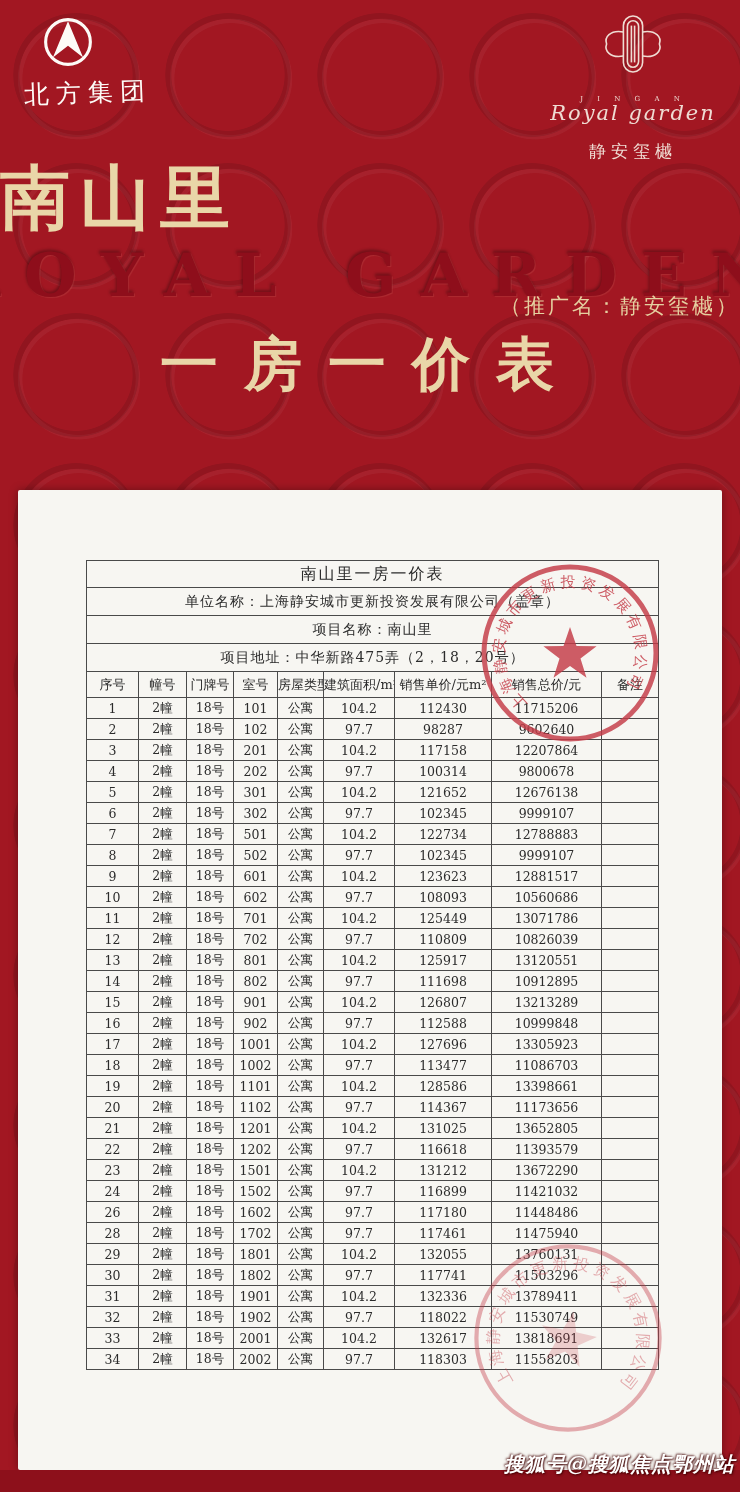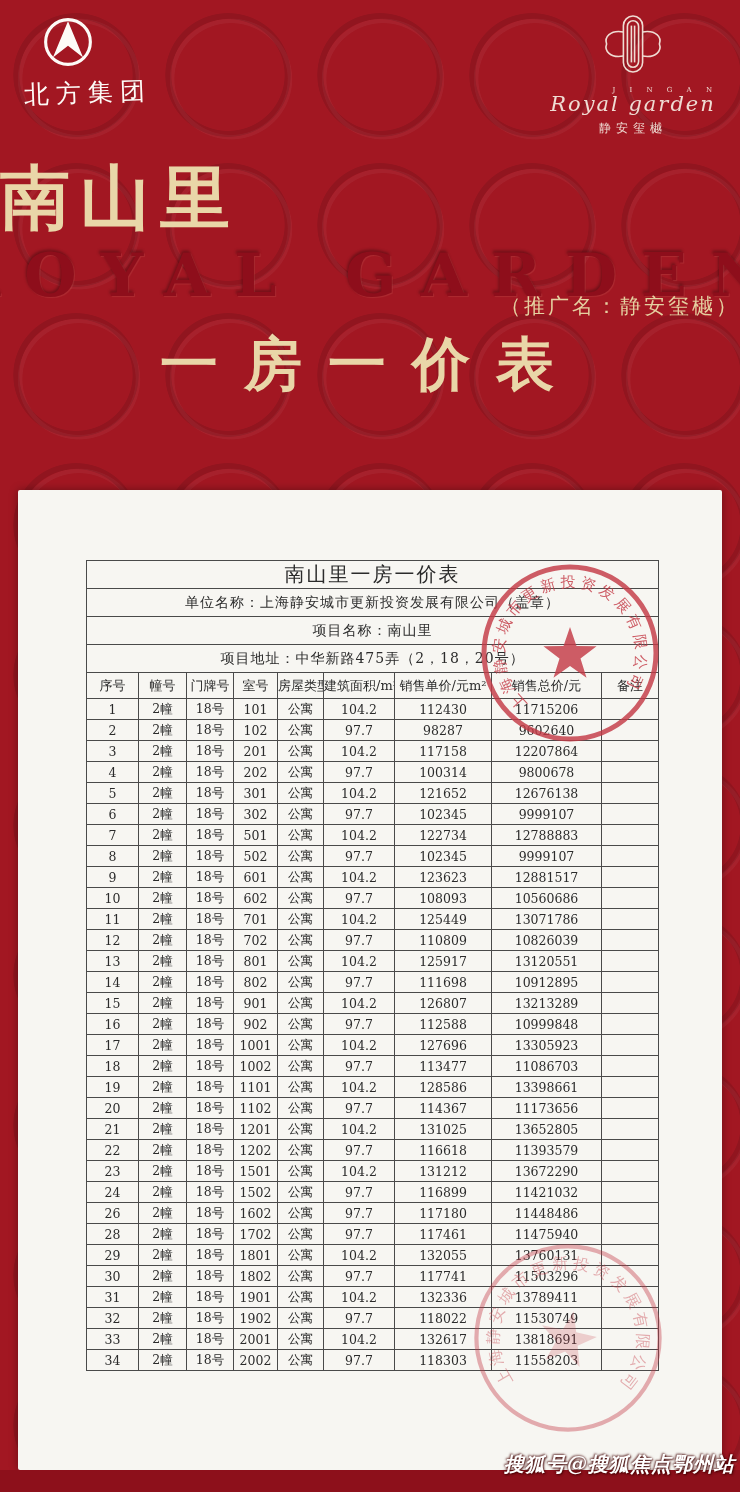--- a/index.html
+++ b/index.html
@@ -16,43 +16,43 @@
     background-size:152px 150px,152px 150px;
     background-position:0 0,3px 4px;
   }
   .bottom-band{position:absolute;left:0;top:1470px;width:740px;height:22px;background:#8d101b;}
 
   
   .logo-left{position:absolute;left:24px;top:16px;width:130px;text-align:left;color:#ffffff;}
   .logo-left .mark{margin-left:18px;}
   .logo-left .name{font-size:25px;letter-spacing:7px;margin-top:4px;color:#fdfbf7;transform:rotate(-2deg);}
   .logo-right{position:absolute;right:22px;top:8px;width:170px;text-align:center;color:#efdcd3;}
-  .logo-right .jingan{font-size:7px;letter-spacing:6px;margin-top:2px;text-align:right;}
+  .logo-right .jingan{font-size:7px;letter-spacing:6px;margin-top:11px;}
   .logo-right .script{font-size:21px;font-style:italic;letter-spacing:2px;margin-top:-2px;}
-  .logo-right .cn{font-size:12px;letter-spacing:5px;margin-top:4px;}
+  .logo-right .cn{font-size:17px;letter-spacing:5px;margin-top:15px;}
 
   
   .hero-title{position:absolute;left:0;top:152px;width:740px;text-align:left;
     font-size:70px;font-weight:bold;letter-spacing:10px;color:#e9d6a8;}
   .hero-emboss{position:absolute;left:50%;top:240px;transform:translateX(-50%);
     white-space:nowrap;font-size:60px;font-weight:bold;letter-spacing:24px;
     color:#8e0e1b;text-shadow:1px 1px 1px rgba(255,170,150,0.14),-1px -2px 3px rgba(0,0,0,0.30);}
   .hero-promo{position:absolute;left:0;top:292px;width:740px;text-align:right;
     font-size:21px;letter-spacing:3px;color:#e5d0a0;}
   .hero-sub{position:absolute;left:0;top:326px;width:740px;text-align:center;
     font-size:58px;font-weight:bold;letter-spacing:26px;color:#e9d6a8;}
 
   
   .paper{position:absolute;left:18px;top:490px;width:704px;height:980px;
     background:#f7f6f2;border-radius:2px;box-shadow:0 0 8px rgba(0,0,0,0.35);}
   table.price{border-collapse:collapse;table-layout:fixed;width:572px;
     margin:70px 0 0 68px;color:#2b2b2b;}
   table.price td,table.price th{border:1px solid #4a4a4a;text-align:center;
     font-weight:normal;padding:0;overflow:hidden;white-space:nowrap;}
-  td.tbl-title{height:26px;font-size:20px;letter-spacing:2px;}
+  td.tbl-title{height:26px;font-size:16px;letter-spacing:2px;}
   td.info{height:27px;font-size:14px;text-align:left;padding-left:8px;letter-spacing:1px;}
   tr.cols th{height:25px;font-size:13px;}
   table.price td.cell, table.price tbody tr.datarow td{height:20px;font-size:12.5px;}
 
   
   .stamp{position:absolute;pointer-events:none;}
   .stamp-1{left:475px;top:558px;opacity:0.82;}
   .stamp-2{left:468px;top:1238px;opacity:0.40;transform:rotate(12deg);}
 
   .sohu{position:absolute;right:5px;top:1451px;font-size:20px;font-weight:bold;

